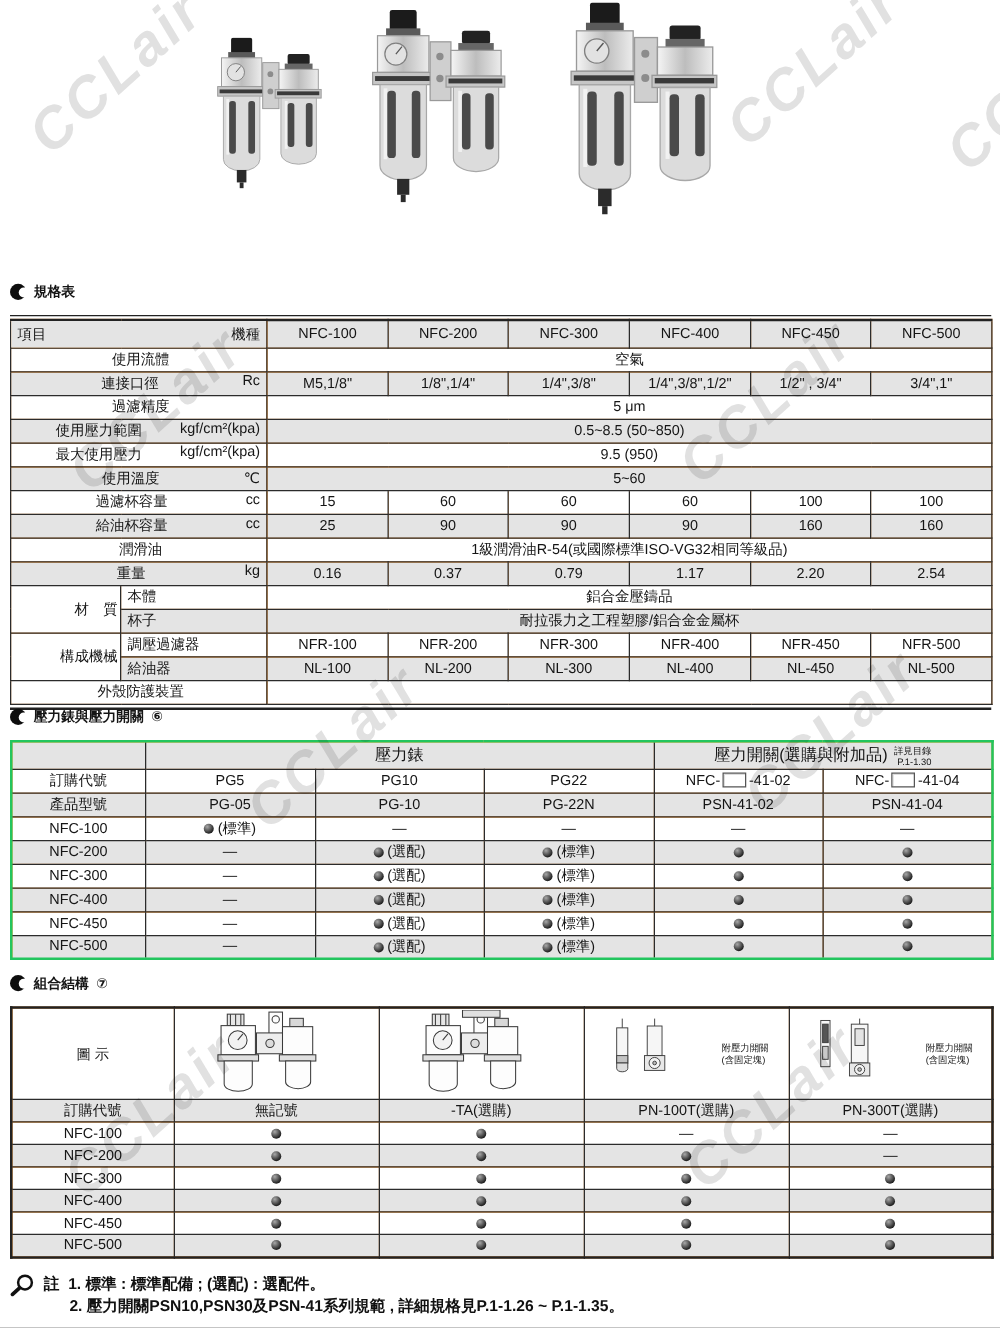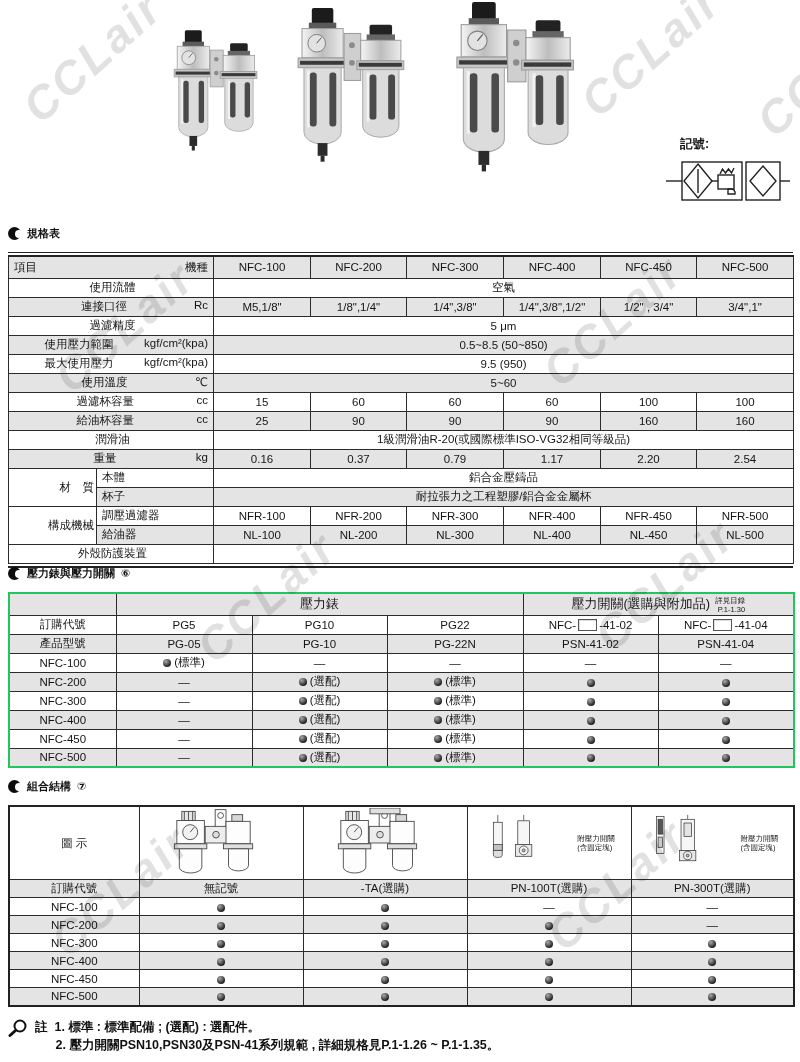--- a/index.html
+++ b/index.html
@@ -165,36 +165,20 @@
   <svg class="photo" style="left:168px;top:30px" width="92" height="146" viewBox="0 0 120 190">
     <use href="#frl-photo" xlink:href="#frl-photo"></use>
     </svg>
   <svg class="photo" style="left:290px;top:8px" width="118" height="186" viewBox="0 0 120 190">
     <use href="#frl-photo" xlink:href="#frl-photo"></use>
     </svg>
   <svg class="photo" style="left:448px;top:2px" width="130" height="205" viewBox="0 0 120 190">
     <use href="#frl-photo" xlink:href="#frl-photo"></use>
     </svg>
 
-  <div class="symbol-block">
-    <div class="symbol-label">記號:</div>
-    <svg width="124" height="50" viewBox="0 0 124 50" fill="none" stroke="#222" stroke-width="1.4">
-      <line x1="0" y1="25" x2="16" y2="25"></line>
-      <rect x="16" y="6" width="60" height="38"></rect>
-      <rect x="80" y="6" width="34" height="38"></rect>
-      <line x1="114" y1="25" x2="124" y2="25"></line>
-      <polygon points="32,8 46,25 32,42 18,25"></polygon>
-      <line x1="32" y1="13" x2="32" y2="37"></line>
-      <line x1="46" y1="25" x2="52" y2="25"></line>
-      <rect x="52" y="19" width="16" height="14"></rect>
-      <path d="M54 18 l2.5 -5 l3 4 l3 -4 l3 4 l2.5 -5"></path>
-      <path d="M62 33 v5 h7 a4 4 0 0 0 -4 -5 z"></path>
-      <polygon points="97,10 110,25 97,40 84,25"></polygon>
-    </svg>
-  </div>
 
   <div class="sec" style="top:226px">
     <span class="bullet"></span>
     <span>規格表</span>
   </div>
   <div class="blk tbl1">
     <table>
       <colgroup>
           <col style="width:88px">
           <col style="width:117px">
@@ -260,21 +244,21 @@
             <td class="lbl" colspan="2"><span>給油杯容量</span><span class="unit">cc</span></td>
             <td>25</td>
             <td>90</td>
             <td>90</td>
             <td>90</td>
             <td>160</td>
             <td>160</td>
           </tr>
           <tr>
             <td class="lbl" colspan="2"><span>潤滑油</span></td>
-            <td colspan="6">1級潤滑油R-20(或國際標準ISO-VG32相同等級品)</td>
+            <td colspan="6">1級潤滑油R-54(或國際標準ISO-VG32相同等級品)</td>
           </tr>
           <tr class="shade">
             <td class="lbl" colspan="2"><span>重量</span><span class="unit">kg</span></td>
             <td>0.16</td>
             <td>0.37</td>
             <td>0.79</td>
             <td>1.17</td>
             <td>2.20</td>
             <td>2.54</td>
           </tr>

